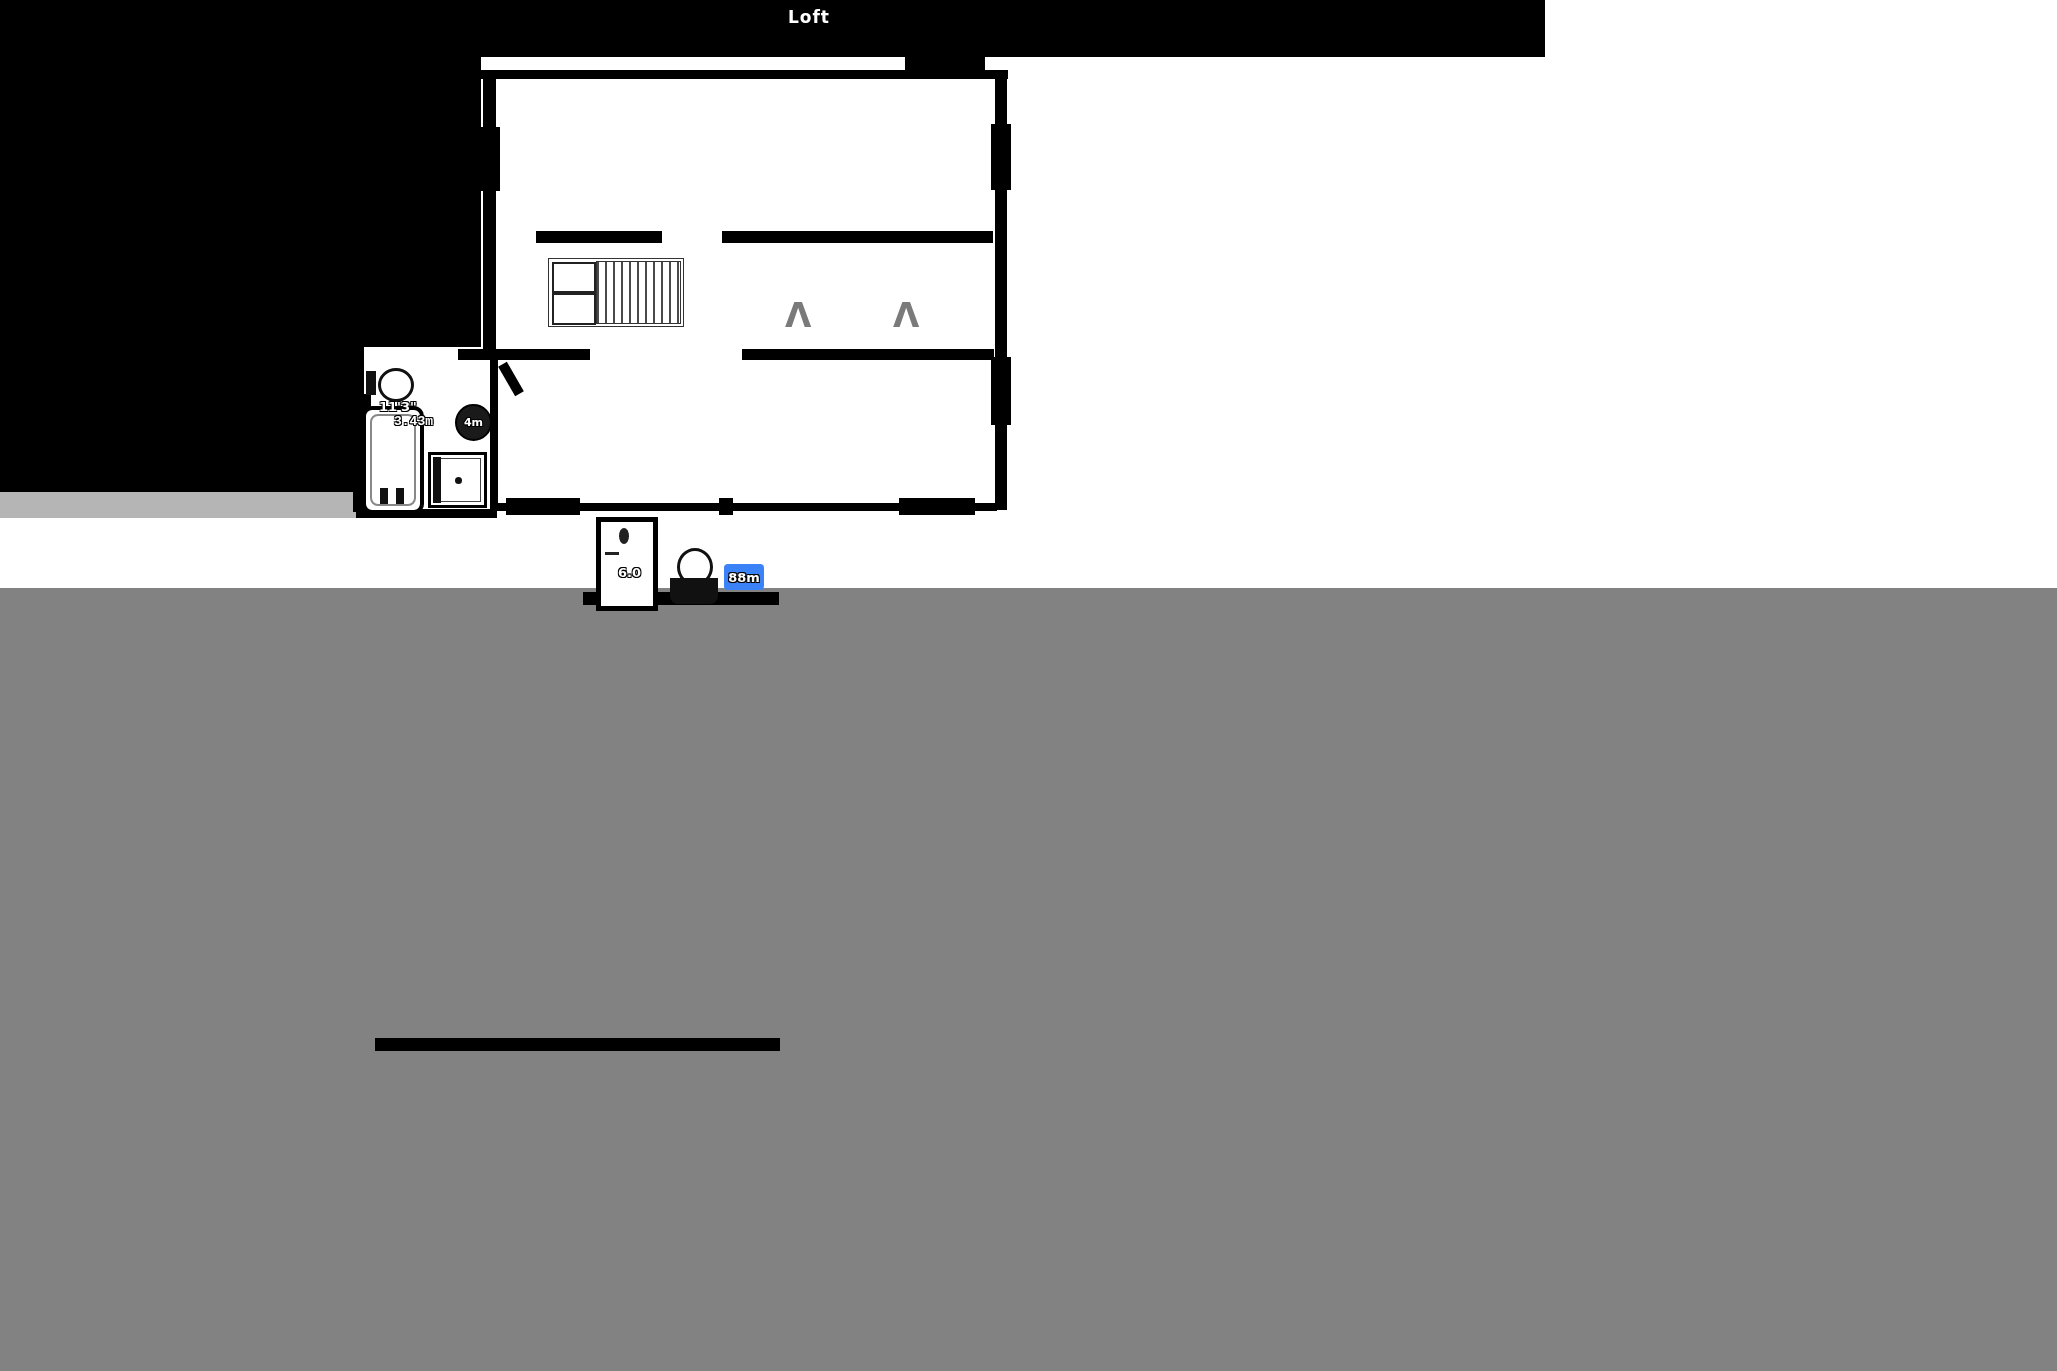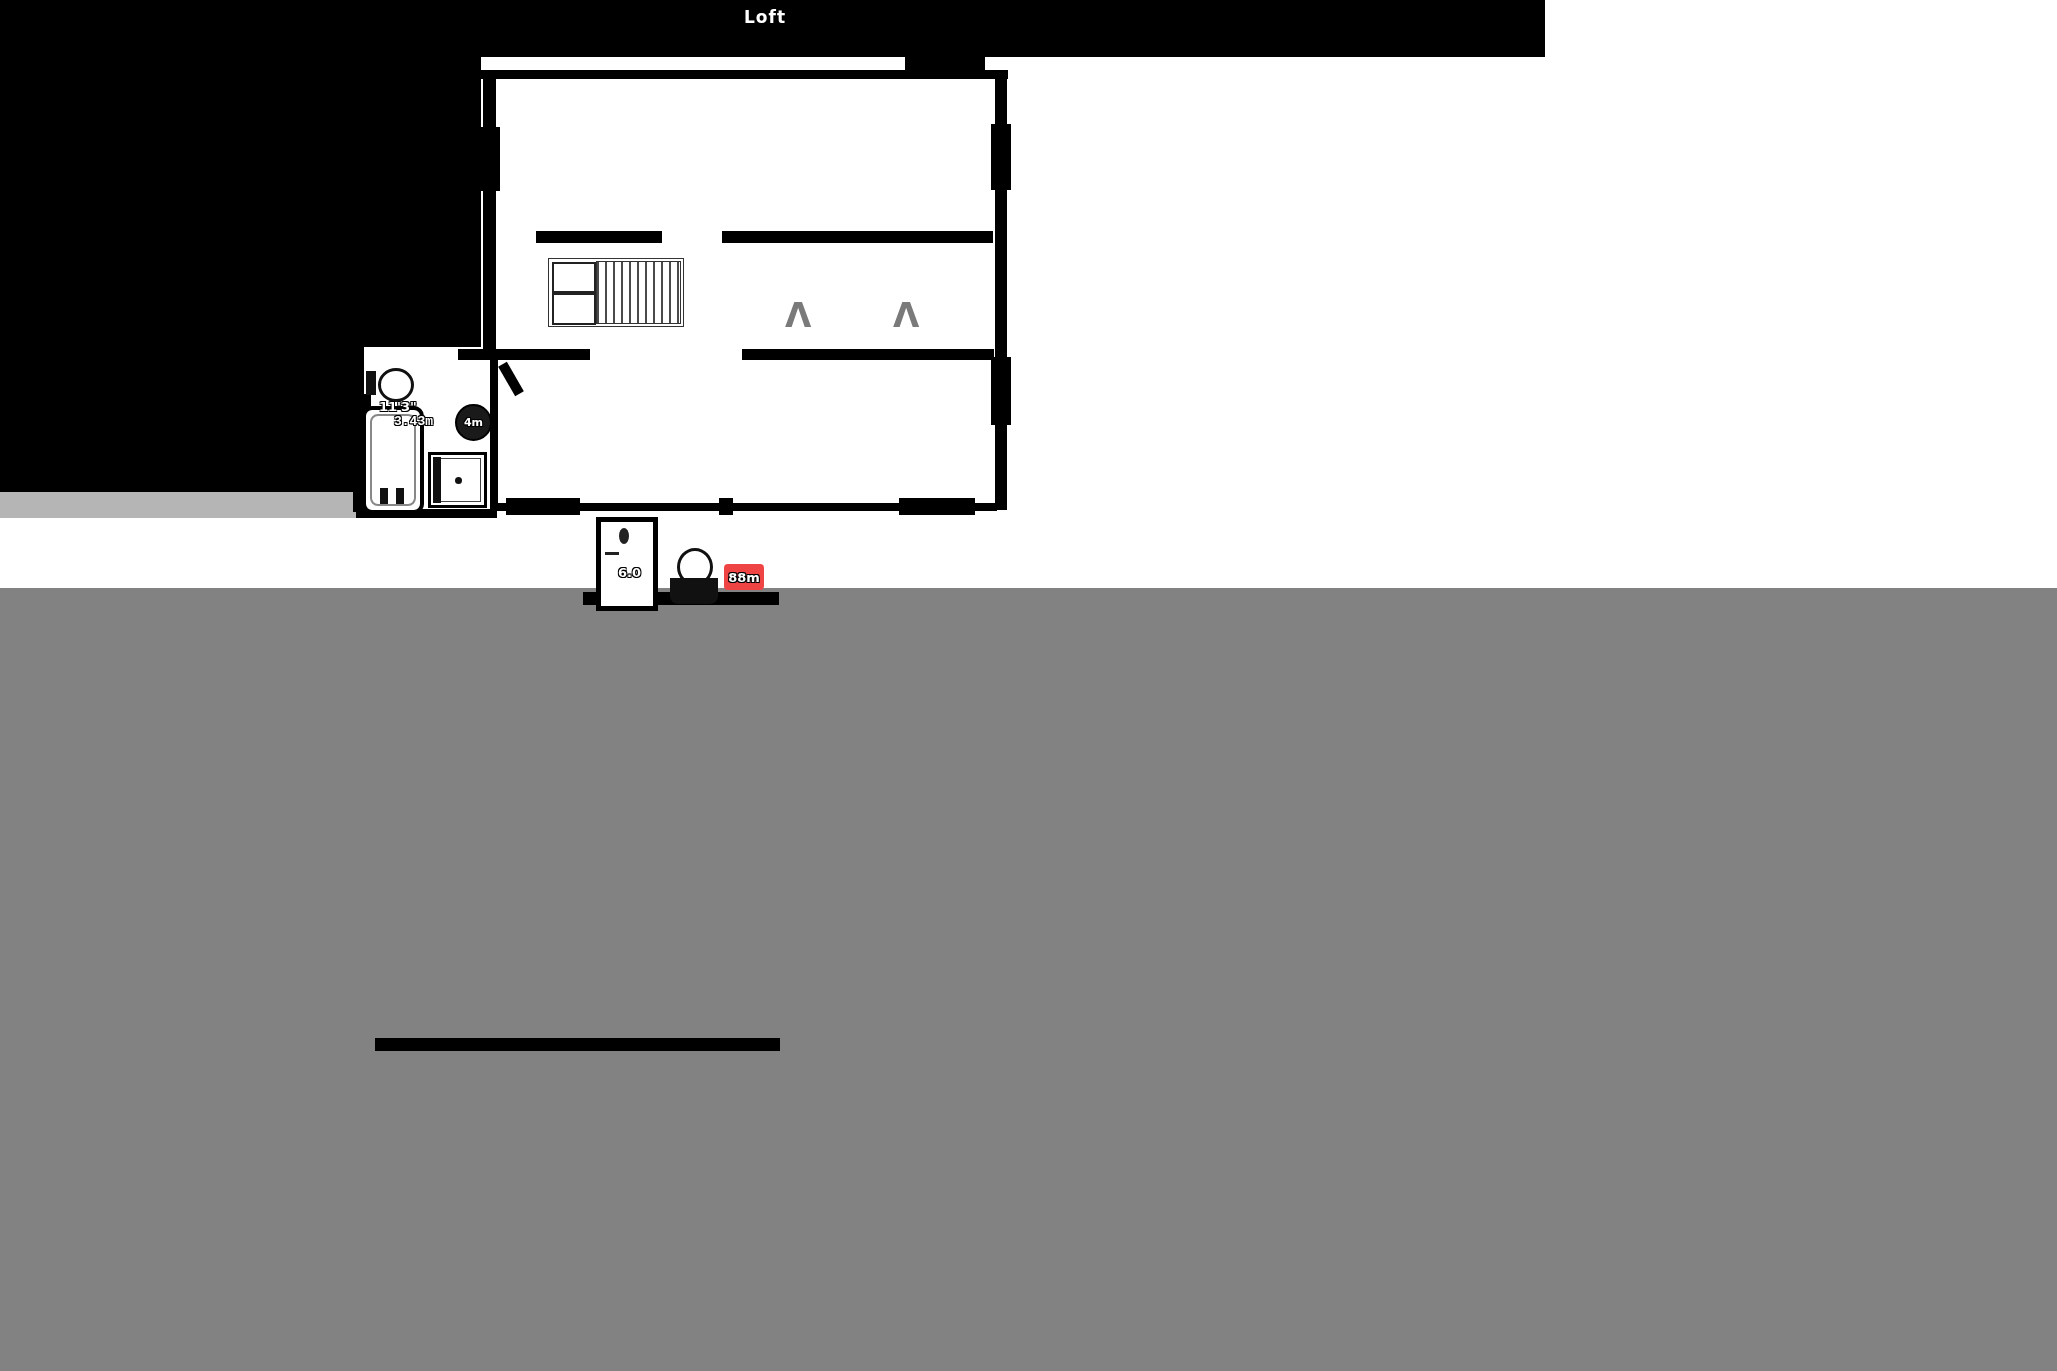--- a/index.html
+++ b/index.html
@@ -10,21 +10,21 @@
     overflow:hidden;
     font-family:"DejaVu Sans", sans-serif;
   }
   .abs{position:absolute;}
   .black{background:var(--wall,#000000);}
   .wall{background:var(--wall,#000000);}
   .win{background:var(--wall,#000000);}
   .graybig{background:var(--bottom-gray,#828282);}
   .graystrip{background:var(--strip-gray,#b5b5b5);}
   .title{
-    color:#fff;font-size:17px;font-weight:bold;text-align:center;
+    color:#fff;font-size:17px;font-weight:bold;text-align:right;
     letter-spacing:1px;
   }
   .dim{
     color:#fff;font-weight:bold;font-size:13px;line-height:1;
     text-shadow:-1px -1px 0 #000,1px -1px 0 #000,-1px 1px 0 #000,1px 1px 0 #000,0 1px 0 #000,0 -1px 0 #000;
     white-space:nowrap;
   }
   .marker{
     color:#7a7a7a;font-size:34px;font-weight:bold;line-height:1;
     font-family:"DejaVu Sans", sans-serif;
@@ -33,21 +33,21 @@
     background:repeating-linear-gradient(90deg,#4a4a4a 0 2px,#ffffff 2px 8px);
     border:1px solid #333;
   }
   .stair-landing{background:#fff;border:2px solid #222;}
   .fixture-outline{background:#fff;border:3px solid #000;}
   .tub{border:4px solid #000;border-radius:10px;background:#fff;}
   .tub-inner{position:absolute;left:4px;top:4px;right:4px;bottom:4px;border:2px solid #888;border-radius:8px;}
   .circle{border-radius:50%;}
   .wc-bowl{background:#fff;border:3px solid #111;border-radius:50%;}
   .wc-base{background:#111;border-radius:0 0 8px 8px;}
-  .pill{background:#ef4444;border-radius:4px;display:flex;align-items:center;justify-content:center;}
+  .pill{background:#3b82f6;border-radius:4px;display:flex;align-items:center;justify-content:center;}
 </style>
 </head>
 <body>
 
 <div class="stage">
 
   <div class="abs black" style="left:0;top:0;width:1545px;height:57px;"></div>
   <div class="abs black" style="left:0;top:0;width:481px;height:347px;"></div>
   <div class="abs black" style="left:0;top:347px;width:356px;height:145px;"></div>
   <div class="abs graystrip" style="left:0;top:492px;width:356px;height:26px;"></div>

